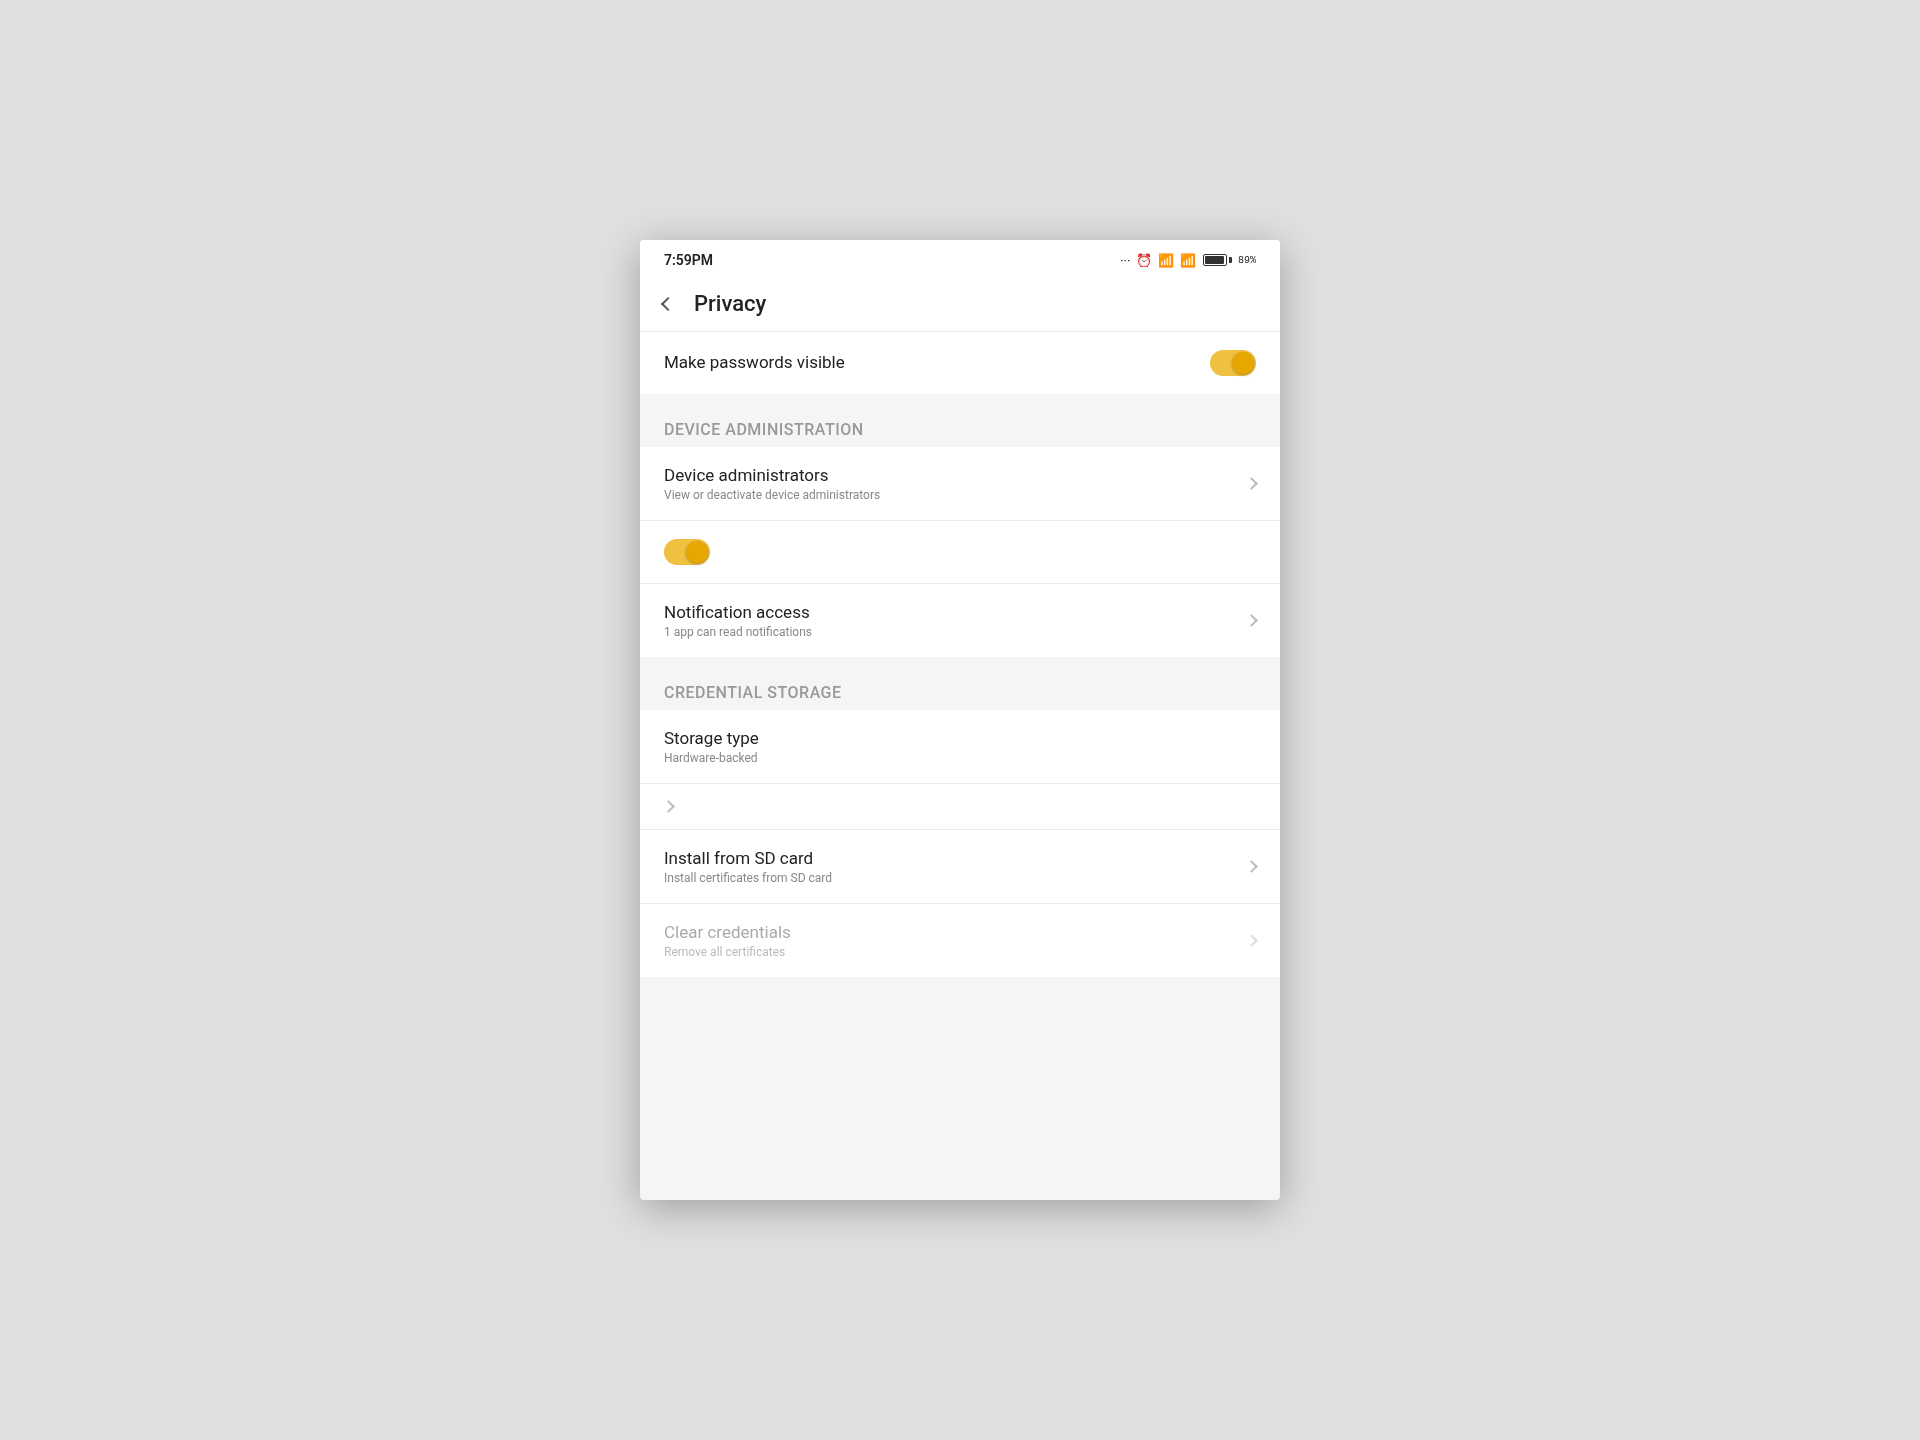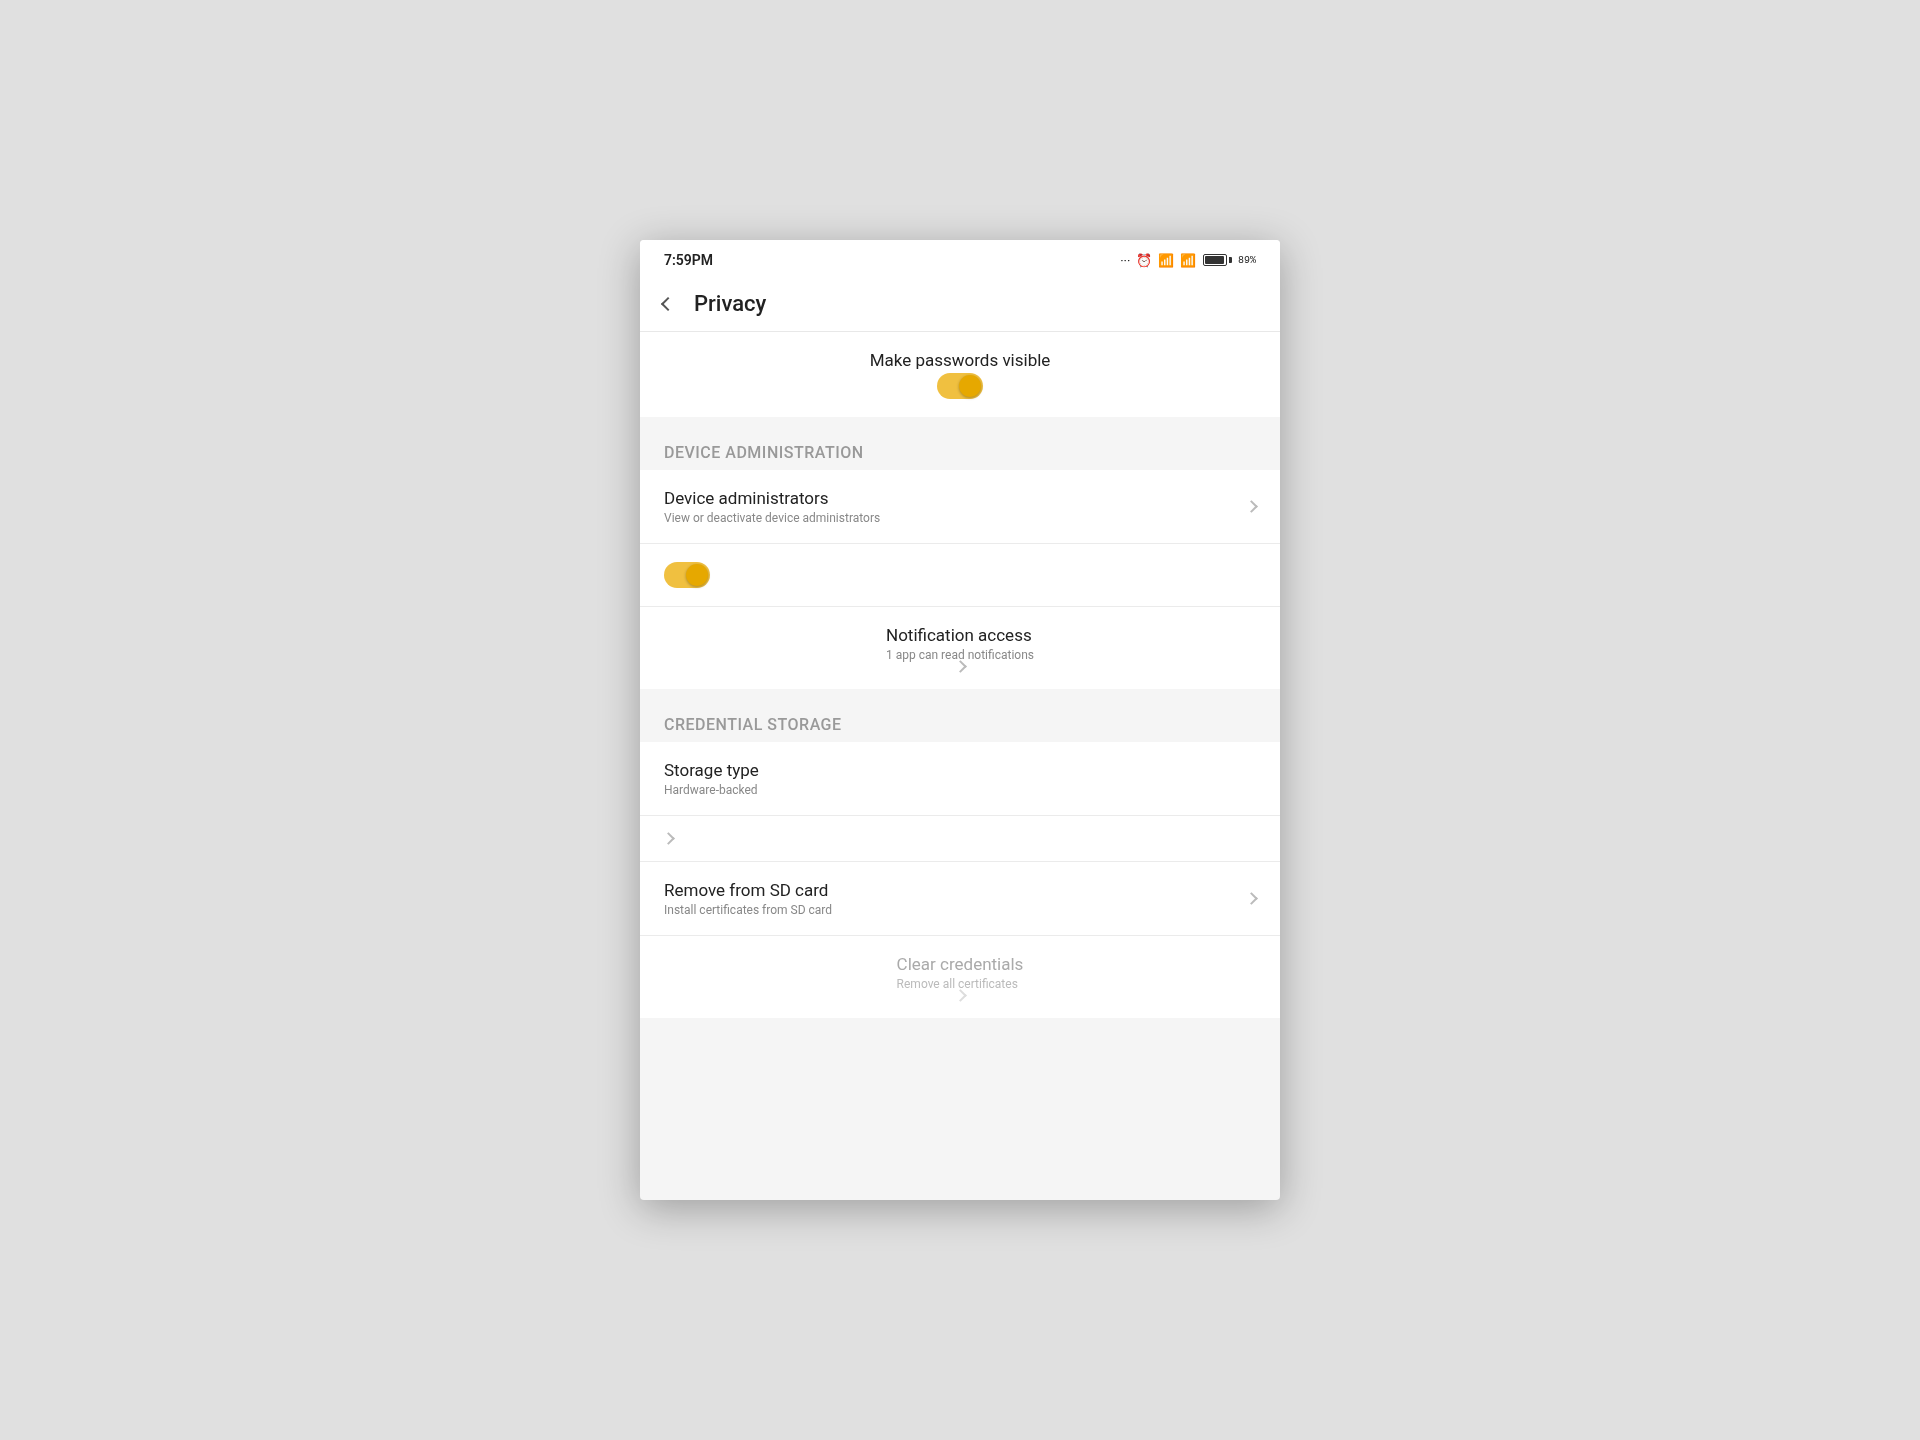--- a/index.html
+++ b/index.html
@@ -128,21 +128,20 @@
       padding: 18px 24px;
       display: flex;
       align-items: center;
       justify-content: space-between;
       border-bottom: 1px solid #ebebeb;
       cursor: pointer;
     }
 
     .settings-item:last-child {
       border-bottom: none;
-      flex-direction: column;
     }
 
     .settings-item-text {
       flex: 1;
     }
 
     .settings-item-title {
       font-size: 17px;
       color: #222;
       margin-bottom: 3px;
@@ -315,21 +314,21 @@
           <div class="settings-item-subtitle">Hardware-backed</div>
         </div>
       </div>
 
       <div class="settings-item">
         <div class="chevron-right"></div>
       </div>
 
       <div class="settings-item">
         <div class="settings-item-text">
-          <div class="settings-item-title">Remove from SD card</div>
+          <div class="settings-item-title">Install from SD card</div>
           <div class="settings-item-subtitle">Install certificates from SD card</div>
         </div>
         <div class="chevron-right"></div>
       </div>
 
       <div class="settings-item">
         <div class="settings-item-text">
           <div class="settings-item-title disabled">Clear credentials</div>
           <div class="settings-item-subtitle disabled">Remove all certificates</div>
         </div>

